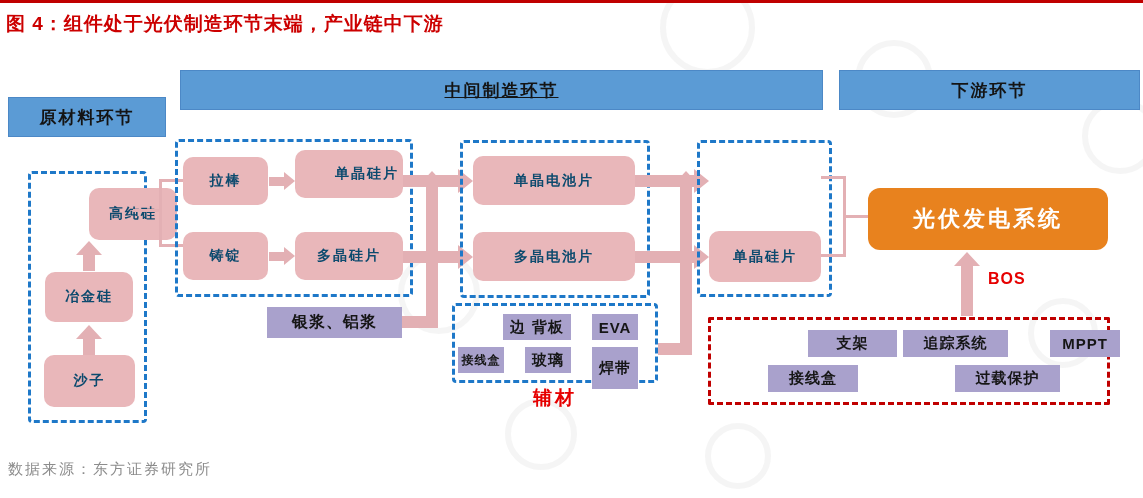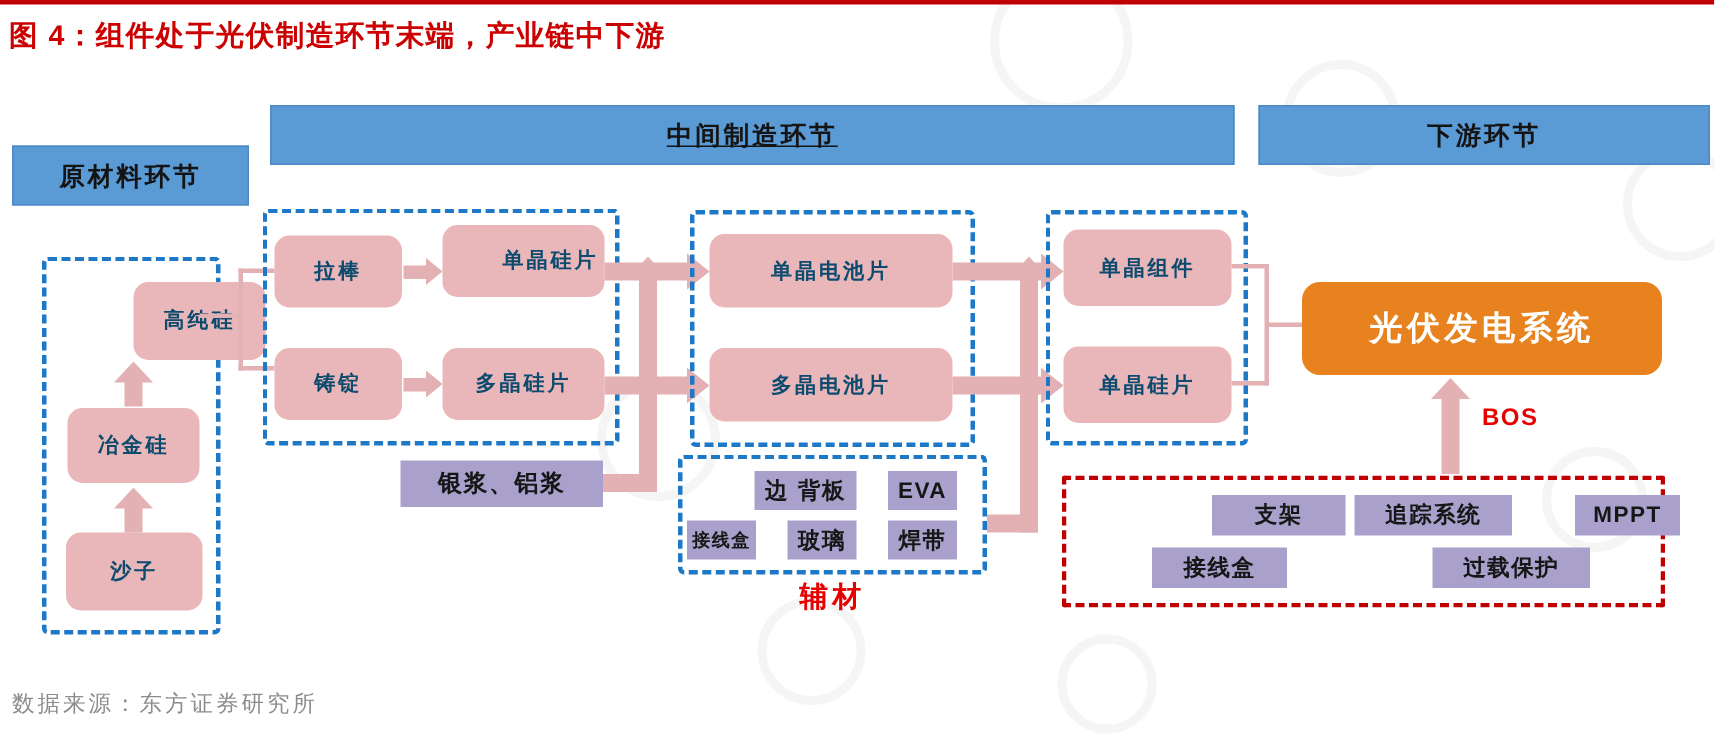--- a/index.html
+++ b/index.html
@@ -104,35 +104,34 @@
   <div class="abs dash-blue" style="left:460px;top:140px;width:190px;height:158px;"></div>
   <div class="abs node" style="left:473px;top:156px;width:162px;height:49px;">单晶电池片</div>
   <div class="abs node" style="left:473px;top:232px;width:162px;height:49px;">多晶电池片</div>
 
   <div class="abs dash-blue" style="left:452px;top:303px;width:206px;height:80px;"></div>
   <div class="abs pbox" style="left:458px;top:314px;width:46px;height:26px;margin-left:45px;">边框</div>
   <div class="abs pbox" style="left:525px;top:314px;width:46px;height:26px;">背板</div>
   <div class="abs pbox" style="left:592px;top:314px;width:46px;height:26px;">EVA</div>
   <div class="abs pbox" style="left:458px;top:347px;width:46px;height:26px;font-size:12px;">接线盒</div>
   <div class="abs pbox" style="left:525px;top:347px;width:46px;height:26px;">玻璃</div>
-  <div class="abs pbox" style="left:592px;top:347px;width:46px;height:26px;">焊带</div>
+  <div class="abs pbox" style="left:592px;top:347px;width:46px;height:42px;">焊带</div>
   <div class="abs aux-label" style="left:452px;top:385px;width:206px;">辅材</div>
 
   <div class="abs ln" style="left:658px;top:343px;width:34px;height:12px;"></div>
   <div class="abs ln" style="left:680px;top:182px;width:12px;height:173px;"></div>
   <div class="abs head-up" style="left:673px;top:171px;"></div>
   <div class="abs head-up" style="left:673px;top:247px;"></div>
 
   <div class="abs ln" style="left:635px;top:175px;width:60px;height:12px;"></div>
   <div class="abs head-right" style="left:694px;top:169px;"></div>
   <div class="abs ln" style="left:635px;top:251px;width:60px;height:12px;"></div>
   <div class="abs head-right" style="left:694px;top:245px;"></div>
 
   <div class="abs dash-blue" style="left:697px;top:140px;width:135px;height:157px;"></div>
-  <div class="abs node" style="left:709px;top:153px;width:112px;height:51px;font-weight:700;">单晶组件</div>
   <div class="abs node" style="left:709px;top:231px;width:112px;height:51px;font-weight:700;">单晶硅片</div>
 
   <div class="abs ln" style="left:821px;top:176px;width:25px;height:3px;"></div>
   <div class="abs ln" style="left:821px;top:254px;width:25px;height:3px;"></div>
   <div class="abs ln" style="left:843px;top:176px;width:3px;height:81px;"></div>
   <div class="abs ln" style="left:846px;top:215px;width:22px;height:3px;"></div>
 
   <div class="abs sysbox" style="left:868px;top:188px;width:240px;height:62px;">光伏发电系统</div>
 
   <div class="abs ln" style="left:961px;top:266px;width:12px;height:50px;"></div>

